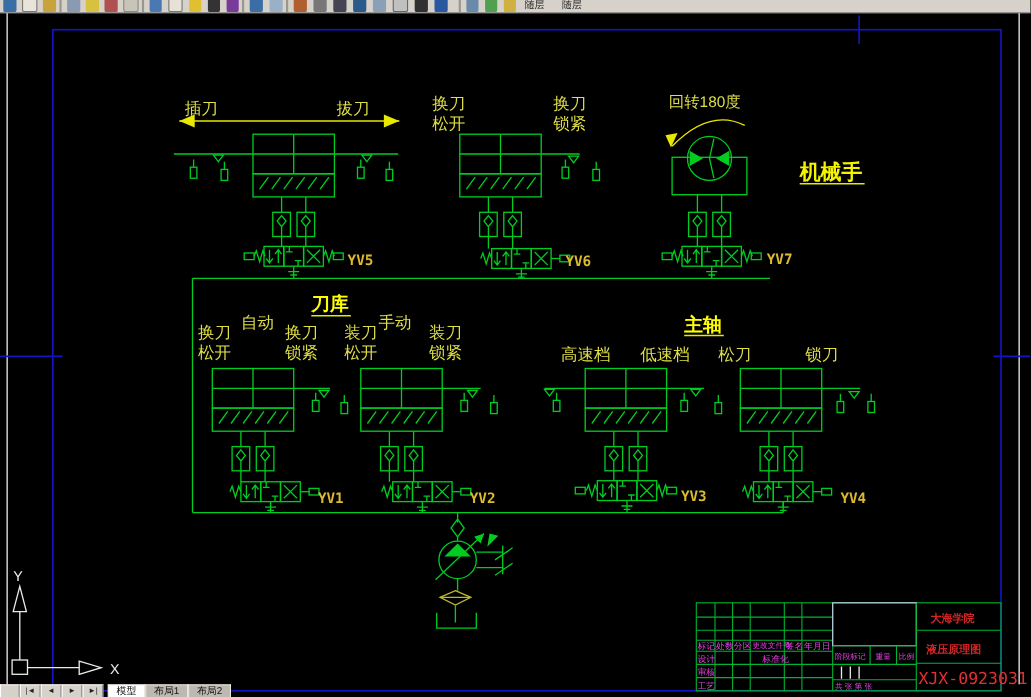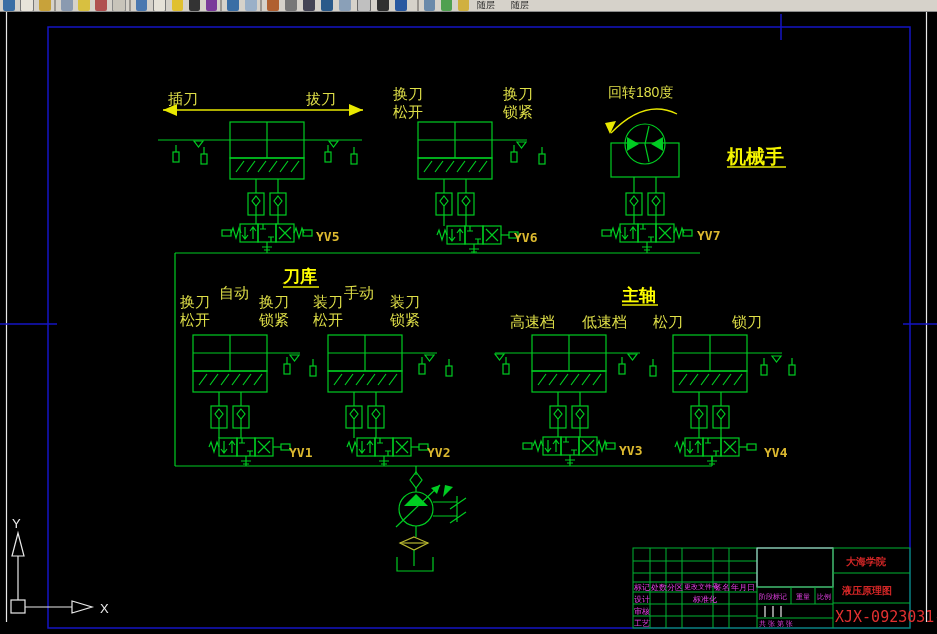--- a/index.html
+++ b/index.html
@@ -1,21 +1,21 @@
 <!DOCTYPE html>
 <html><head>
 <meta charset="utf-8">
 <style>
   html,body{margin:0;padding:0;background:#000;width:937px;height:634px;overflow:hidden;
     font-family:"Liberation Sans",sans-serif;}
   #stage{position:relative;width:937px;height:634px;background:#000;}
 
   
   .toolbar{position:absolute;left:0;top:0;width:937px;height:11px;background:#d6d2ca;
-    border-bottom:1px solid #8a8a8a;display:flex;align-items:center;overflow:hidden;z-index:5;}
+    border-bottom:1px solid #8a8a8a;display:flex;align-items:flex-end;overflow:hidden;z-index:5;}
   .toolbar i{display:block;height:16px;margin-top:-6px;border-radius:2px;flex:0 0 auto;}
   .tsep{width:2px;height:11px;background:#9a9690;margin:0 3px;flex:0 0 auto;}
   .bylayer{font-size:9px;color:#222;margin-top:-1px;padding:0 8px;white-space:nowrap;}
 
   
   .tabstrip{position:absolute;left:0;top:622px;width:937px;height:12px;display:flex;
     align-items:flex-start;overflow:hidden;z-index:5;background:transparent;}
   .tcorner{width:16px;height:12px;background:#d6d2ca;border:1px solid #fff;border-right-color:#777;flex:0 0 auto;}
   .tnav{width:19px;height:14px;background:#d6d2ca;border:1px solid #fff;border-right-color:#777;
     border-bottom-color:#777;font-size:7px;color:#222;padding:0;line-height:10px;flex:0 0 auto;}
@@ -397,14 +397,26 @@
       <text class="wtext" x="12" y="528">Y</text>
       <polygon class="white" points="18,533 12,556 24,556"></polygon>
       <line class="white" x1="18" y1="556" x2="18" y2="600"></line>
       <rect class="white" x="11" y="600" width="14" height="13"></rect>
       <line class="white" x1="25" y1="607" x2="72" y2="607"></line>
       <polygon class="white" points="72,601 72,613 92,607"></polygon>
       <text class="wtext" x="100" y="613">X</text>
     </g>
   </svg>
 
+  <div class="tabstrip">
+    <div class="tcorner"></div>
+    <button class="tnav">|◄</button>
+    <button class="tnav">◄</button>
+    <button class="tnav">►</button>
+    <button class="tnav">►|</button>
+    <div class="tabs">
+      <div class="tab active">模型</div>
+      <div class="tab">布局1</div>
+      <div class="tab">布局2</div>
+    </div>
+  </div>
 
 </div>
 
 </body></html>

